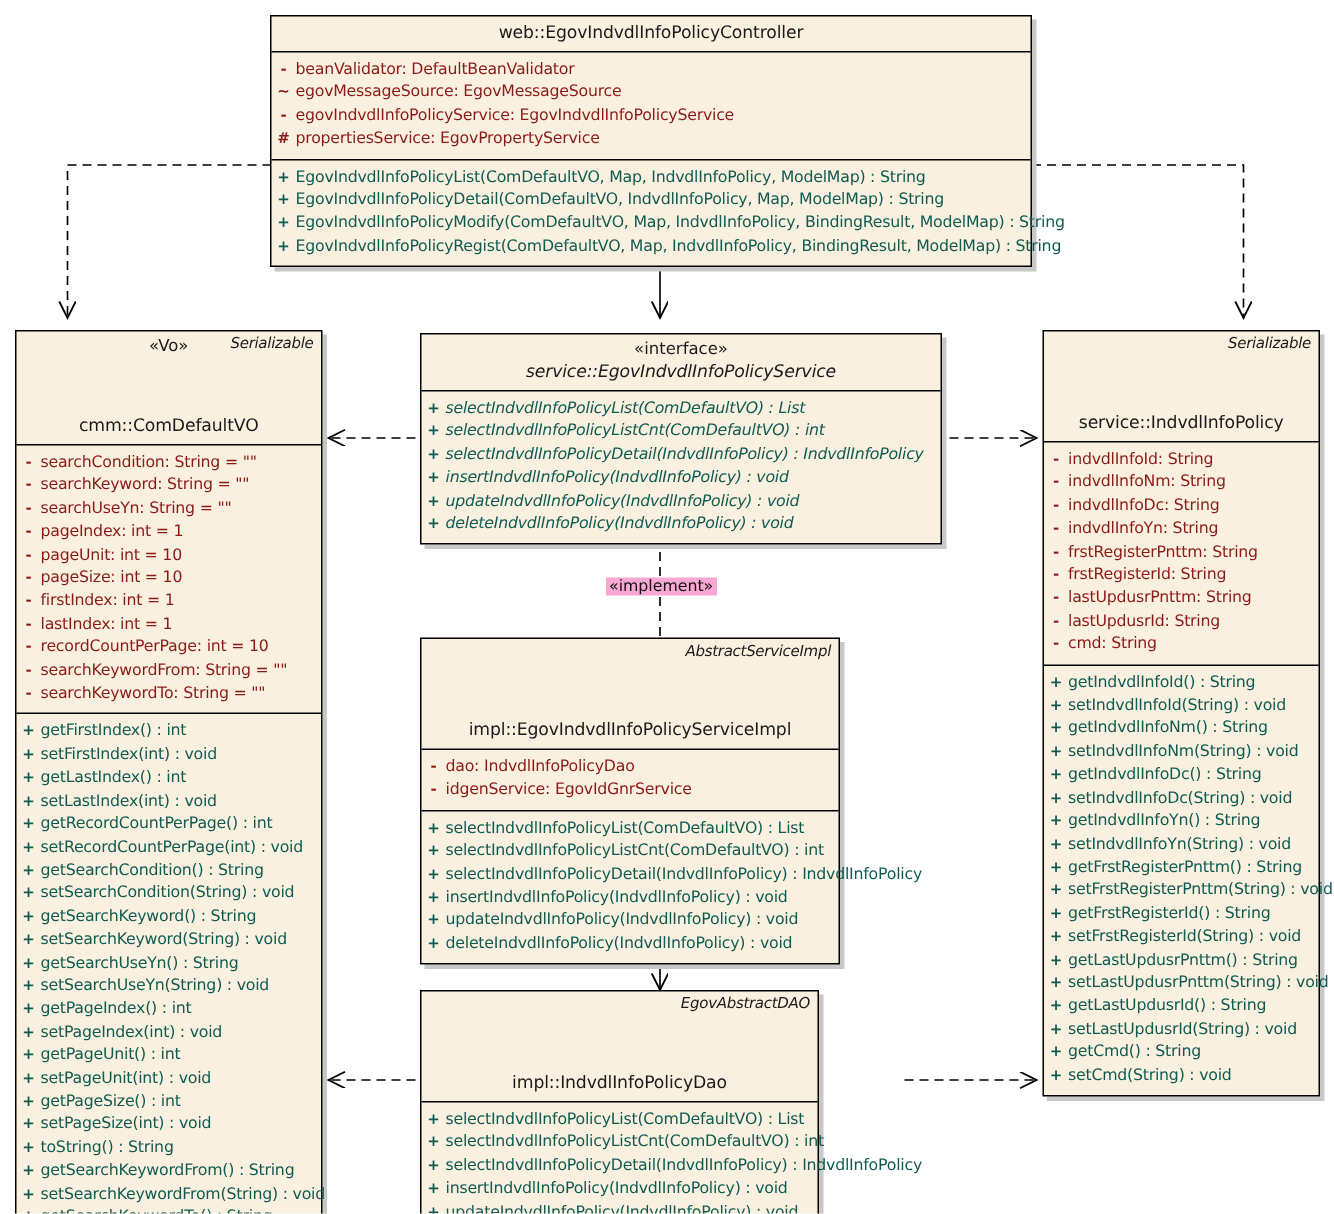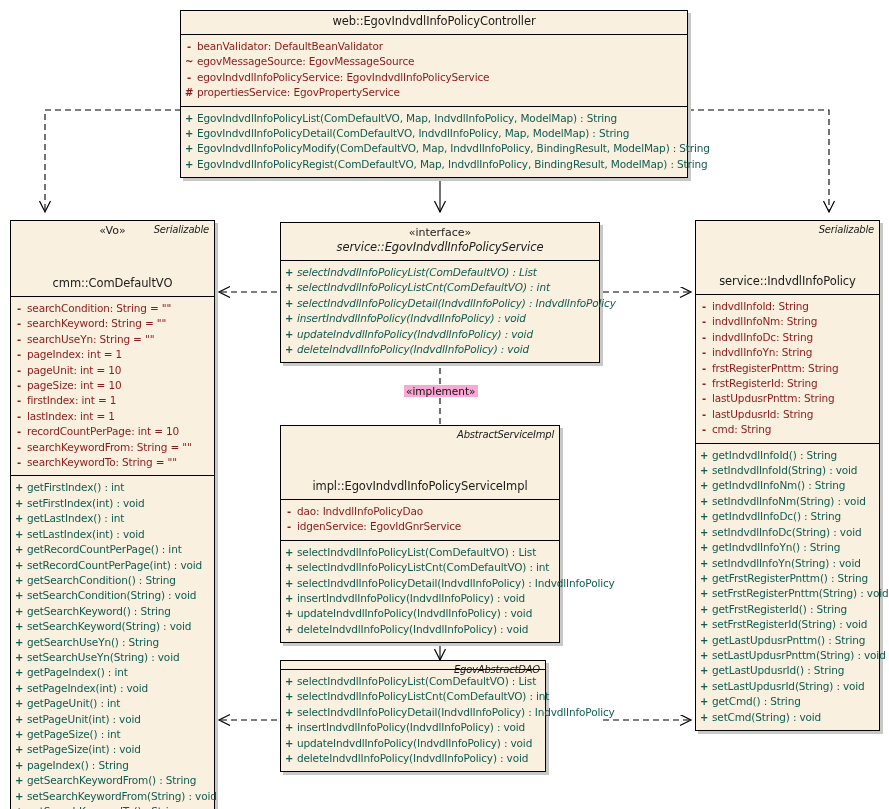--- a/index.html
+++ b/index.html
@@ -299,42 +299,42 @@
       <div class="member meth">
           <span class="vis">+</span>
           <span class="sig">getPageSize() : int</span>
         </div>
       <div class="member meth">
           <span class="vis">+</span>
           <span class="sig">setPageSize(int) : void</span>
         </div>
       <div class="member meth">
           <span class="vis">+</span>
-          <span class="sig">pageIndex() : String</span>
+          <span class="sig">toString() : String</span>
         </div>
       <div class="member meth">
           <span class="vis">+</span>
           <span class="sig">getSearchKeywordFrom() : String</span>
         </div>
       <div class="member meth">
           <span class="vis">+</span>
           <span class="sig">setSearchKeywordFrom(String) : void</span>
         </div>
       <div class="member meth">
           <span class="vis">+</span>
           <span class="sig">getSearchKeywordTo() : String</span>
         </div>
       <div class="member meth">
           <span class="vis">+</span>
           <span class="sig">setSearchKeywordTo(String) : void</span>
         </div>
     </div>
   </div>
 
-  <div class="uml-class" style="left:280px; top:222px; width:320px;">
+  <div class="uml-class" style="left:280px; top:222px; width:348px;">
     <div class="cls-header">
       <div class="cls-stereotype">«interface»</div>
       <div class="cls-name italic">service::EgovIndvdlInfoPolicyService</div>
     </div>
     <div class="compartment">
       <div class="member meth abstract">
           <span class="vis">+</span>
           <span class="sig">selectIndvdlInfoPolicyList(ComDefaultVO) : List</span>
         </div>
       <div class="member meth abstract">
@@ -401,20 +401,21 @@
       <div class="member meth">
           <span class="vis">+</span>
           <span class="sig">deleteIndvdlInfoPolicy(IndvdlInfoPolicy) : void</span>
         </div>
     </div>
   </div>
 
   <div class="uml-class has-corner" style="left:280px; top:660px; width:266px;">
     <div class="cls-header">
       <div class="cls-stereotype-corner">EgovAbstractDAO</div>
+      <div class="cls-name">impl::IndvdlInfoPolicyDao</div>
     </div>
     <div class="compartment">
       <div class="member meth">
           <span class="vis">+</span>
           <span class="sig">selectIndvdlInfoPolicyList(ComDefaultVO) : List</span>
         </div>
       <div class="member meth">
           <span class="vis">+</span>
           <span class="sig">selectIndvdlInfoPolicyListCnt(ComDefaultVO) : int</span>
         </div>

